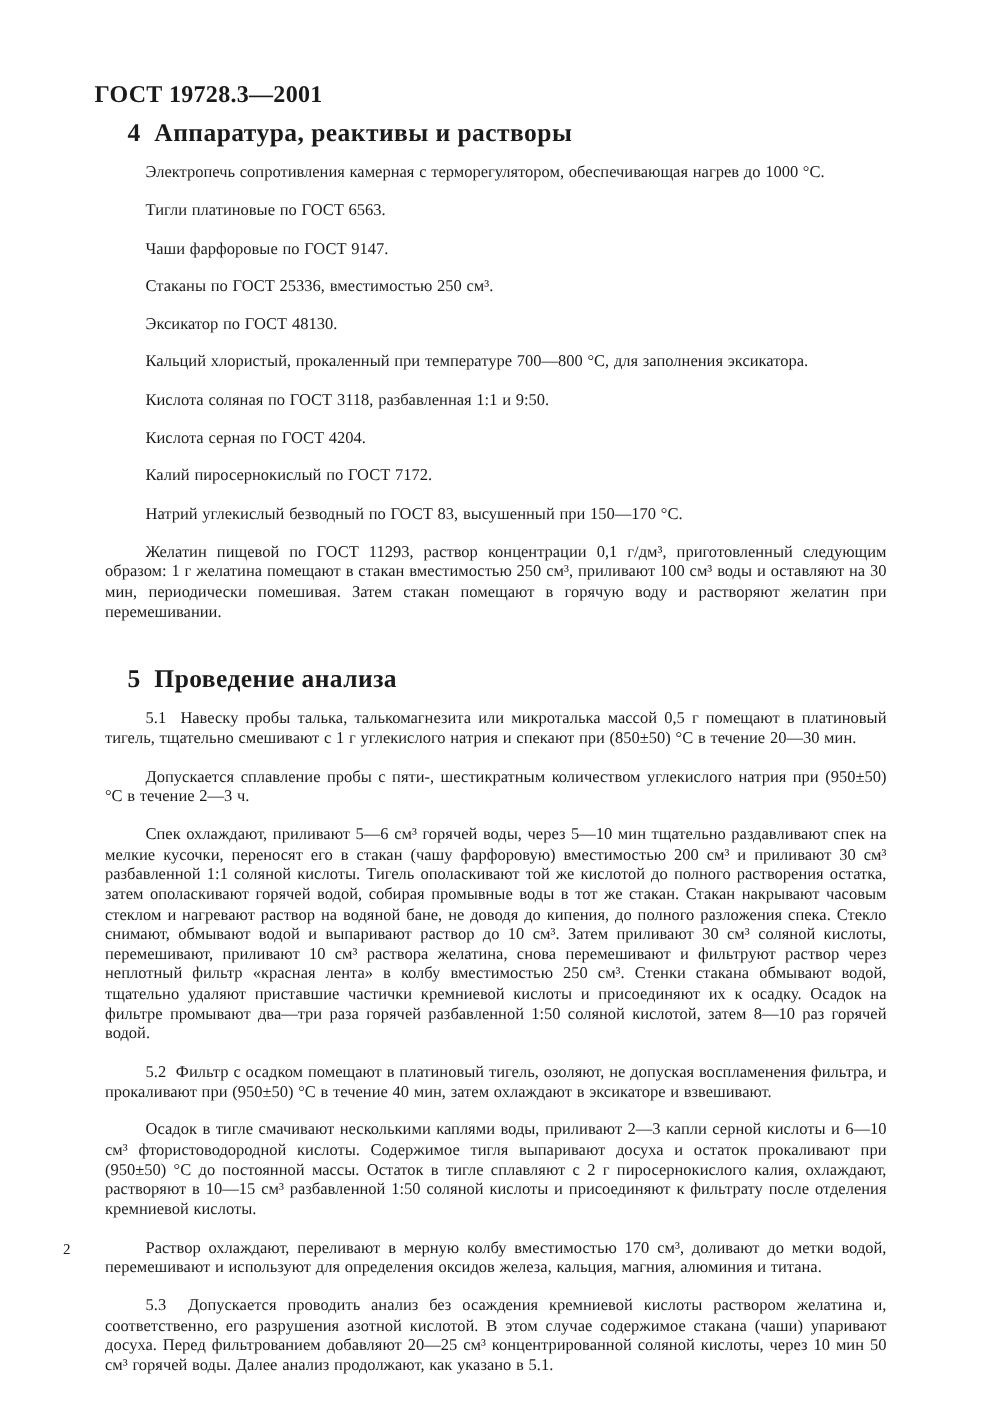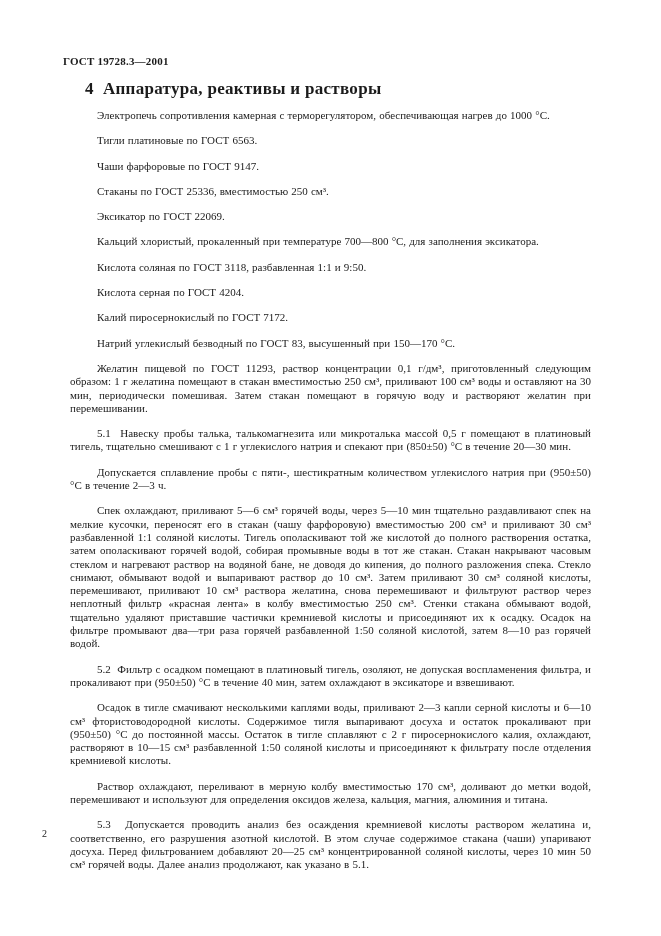--- a/index.html
+++ b/index.html
@@ -18,21 +18,21 @@
   .sheet {
     position: absolute;
     inset: 0;
     background: #ffffff;
     overflow: hidden;
   }
   .running-header {
     position: absolute;
     left: 63px;
     top: 55px;
-    font-size: 11px;
+    font-size: 16px;
     font-weight: bold;
     letter-spacing: 0.2px;
     white-space: pre;
   }
   .content {
     position: absolute;
     left: 58px;
     top: 82px;
     width: 545px;
   }
@@ -73,28 +73,29 @@
   <div class="running-header">ГОСТ 19728.3—2001</div>
 
   <div class="content">
 
     <h2 class="sec-heading sec4">4&nbsp; Аппаратура, реактивы и растворы</h2>
 
     <p class="list-para">Электропечь сопротивления камерная с терморегулятором, обеспечивающая нагрев до 1000 °С.</p>
     <p class="list-para">Тигли платиновые по ГОСТ 6563.</p>
     <p class="list-para">Чаши фарфоровые по ГОСТ 9147.</p>
     <p class="list-para">Стаканы по ГОСТ 25336, вместимостью 250 см³.</p>
-    <p class="list-para">Эксикатор по ГОСТ 22069.</p>
+    <p class="list-para">Эксикатор по ГОСТ 48130.</p>
     <p class="list-para">Кальций хлористый, прокаленный при температуре 700—800 °С, для заполнения эксикатора.</p>
     <p class="list-para">Кислота соляная по ГОСТ 3118, разбавленная 1:1 и 9:50.</p>
     <p class="list-para">Кислота серная по ГОСТ 4204.</p>
     <p class="list-para">Калий пиросернокислый по ГОСТ 7172.</p>
     <p class="list-para">Натрий углекислый безводный по ГОСТ 83, высушенный при 150—170 °С.</p>
     <p class="list-para">Желатин пищевой по ГОСТ 11293, раствор концентрации 0,1 г/дм³, приготовленный следующим образом: 1 г желатина помещают в стакан вместимостью 250 см³, приливают 100 см³ воды и оставляют на 30 мин, периодически помешивая. Затем стакан помещают в горячую воду и растворяют желатин при перемешивании.</p>
 
+    <h2 class="sec-heading sec5">5&nbsp; Проведение анализа</h2>
 
     <p class="body-para">5.1&nbsp; Навеску пробы талька, талькомагнезита или микроталька массой 0,5 г помещают в платиновый тигель, тщательно смешивают с 1 г углекислого натрия и спекают при (850±50) °С в течение 20—30 мин.</p>
     <p class="body-para">Допускается сплавление пробы с пяти-, шестикратным количеством углекислого натрия при (950±50) °С в течение 2—3 ч.</p>
     <p class="body-para">Спек охлаждают, приливают 5—6 см³ горячей воды, через 5—10 мин тщательно раздавливают спек на мелкие кусочки, переносят его в стакан (чашу фарфоровую) вместимостью 200 см³ и приливают 30 см³ разбавленной 1:1 соляной кислоты. Тигель ополаскивают той же кислотой до полного растворения остатка, затем ополаскивают горячей водой, собирая промывные воды в тот же стакан. Стакан накрывают часовым стеклом и нагревают раствор на водяной бане, не доводя до кипения, до полного разложения спека. Стекло снимают, обмывают водой и выпаривают раствор до 10 см³. Затем приливают 30 см³ соляной кислоты, перемешивают, приливают 10 см³ раствора желатина, снова перемешивают и фильтруют раствор через неплотный фильтр «красная лента» в колбу вместимостью 250 см³. Стенки стакана обмывают водой, тщательно удаляют приставшие частички кремниевой кислоты и присоединяют их к осадку. Осадок на фильтре промывают два—три раза горячей разбавленной 1:50 соляной кислотой, затем 8—10 раз горячей водой.</p>
     <p class="body-para">5.2&nbsp; Фильтр с осадком помещают в платиновый тигель, озоляют, не допуская воспламенения фильтра, и прокаливают при (950±50) °С в течение 40 мин, затем охлаждают в эксикаторе и взвешивают.</p>
     <p class="body-para">Осадок в тигле смачивают несколькими каплями воды, приливают 2—3 капли серной кислоты и 6—10 см³ фтористоводородной кислоты. Содержимое тигля выпаривают досуха и остаток прокаливают при (950±50) °С до постоянной массы. Остаток в тигле сплавляют с 2 г пиросернокислого калия, охлаждают, растворяют в 10—15 см³ разбавленной 1:50 соляной кислоты и присоединяют к фильтрату после отделения кремниевой кислоты.</p>
     <p class="body-para">Раствор охлаждают, переливают в мерную колбу вместимостью 170 см³, доливают до метки водой, перемешивают и используют для определения оксидов железа, кальция, магния, алюминия и титана.</p>
     <p class="body-para">5.3&nbsp; Допускается проводить анализ без осаждения кремниевой кислоты раствором желатина и, соответственно, его разрушения азотной кислотой. В этом случае содержимое стакана (чаши) упаривают досуха. Перед фильтрованием добавляют 20—25 см³ концентрированной соляной кислоты, через 10 мин 50 см³ горячей воды. Далее анализ продолжают, как указано в 5.1.</p>
 
   </div>

